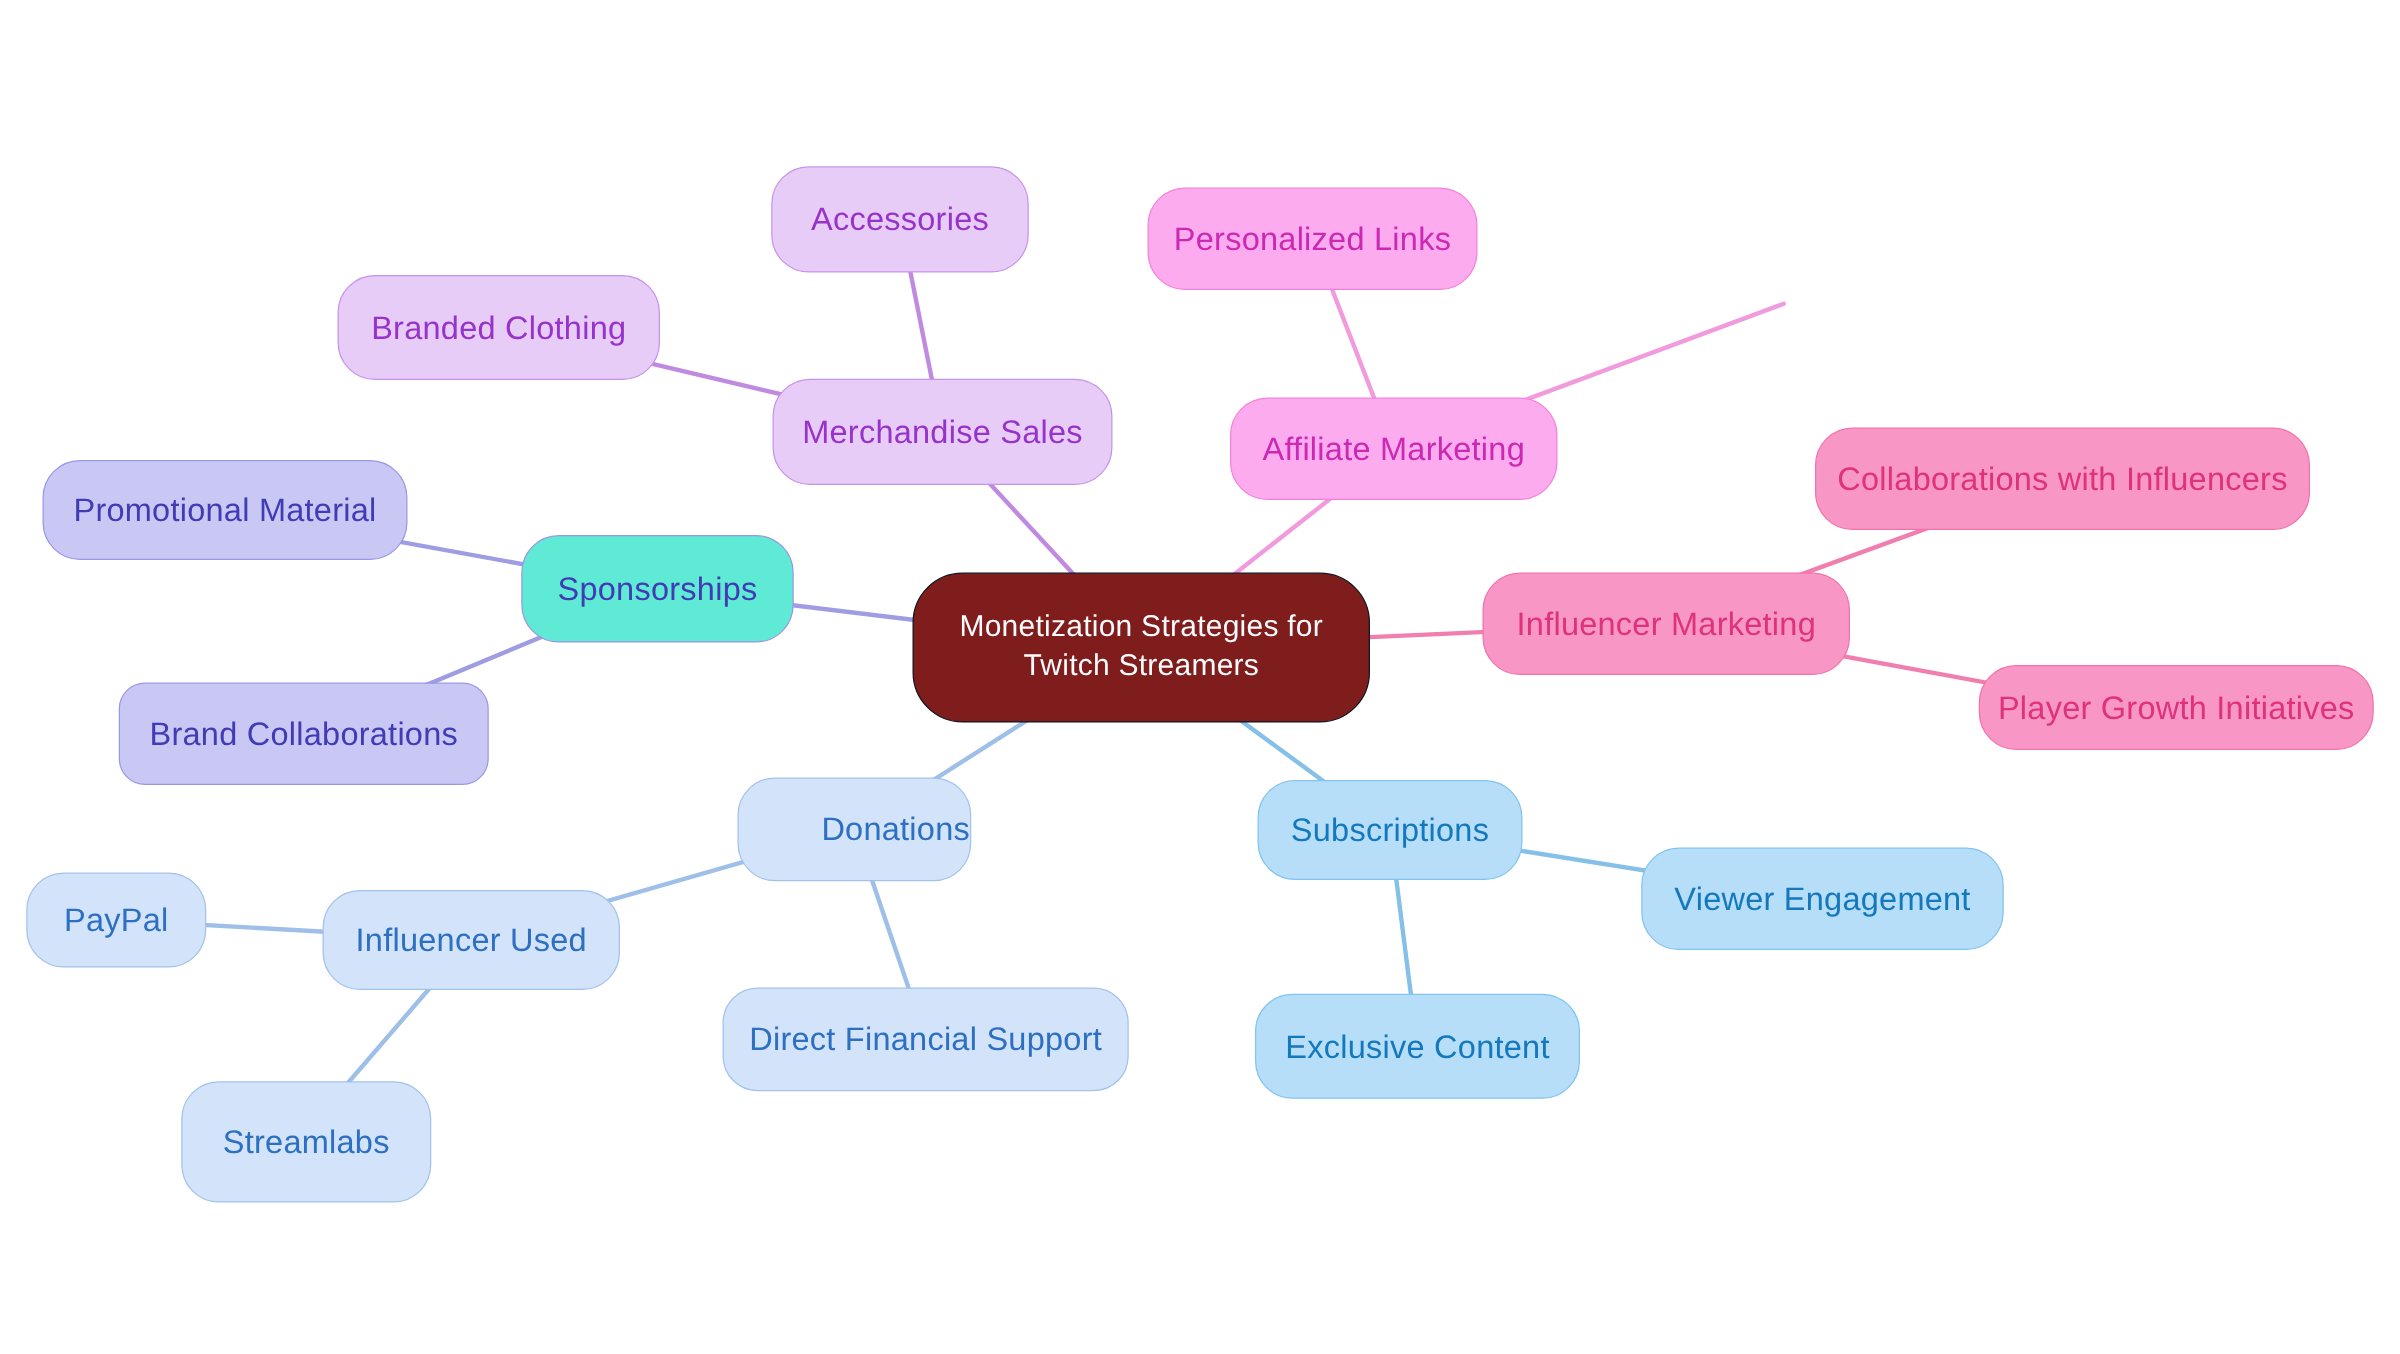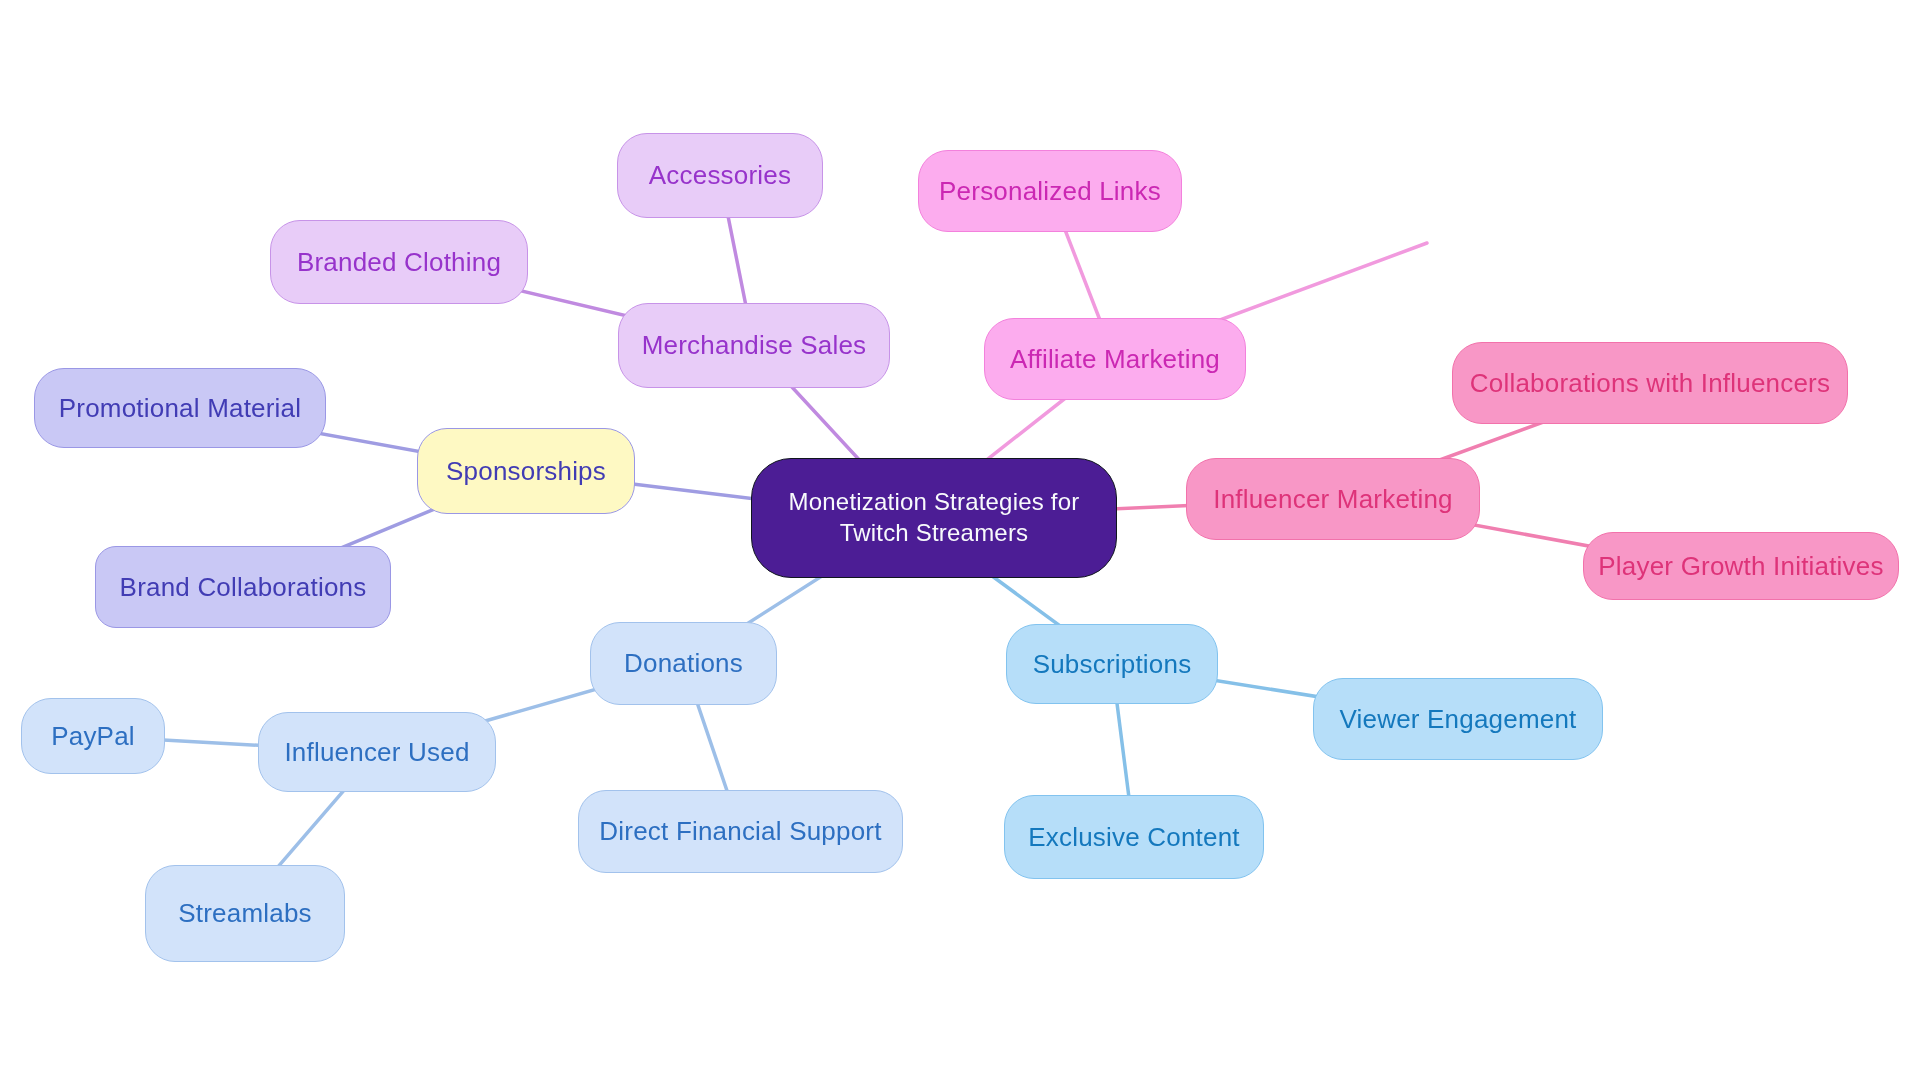--- a/index.html
+++ b/index.html
@@ -92,21 +92,21 @@
     <line x1="913" y1="518" x2="684" y2="664" stroke="#9dbfe8"></line>
     <line x1="684" y1="664" x2="377" y2="752" stroke="#9dbfe8"></line>
     <line x1="684" y1="664" x2="741" y2="832" stroke="#9dbfe8"></line>
     <line x1="377" y1="752" x2="93" y2="736" stroke="#9dbfe8"></line>
     <line x1="377" y1="752" x2="245" y2="905" stroke="#9dbfe8"></line>
     <line x1="913" y1="518" x2="1112" y2="664" stroke="#85c0e8"></line>
     <line x1="1112" y1="664" x2="1458" y2="719" stroke="#85c0e8"></line>
     <line x1="1112" y1="664" x2="1134" y2="837" stroke="#85c0e8"></line>
   </svg>
 
-  <div class="node" id="n-center" style="background: #4c1d95; border-color: rgb(16, 21, 30); color: rgb(248, 250, 252); margin-left: 21px;">
+  <div class="node" id="n-center" style="background: #7f1d1d; border-color: rgb(16, 21, 30); color: rgb(248, 250, 252);">
     <span class="label">Monetization Strategies for Twitch Streamers</span>
   </div>
 
   <div class="node" id="n-merchandise-sales" style="background: rgb(232, 204, 248); border-color: rgb(199, 147, 232); color: rgb(151, 51, 203);">
     <span class="label">Merchandise Sales</span>
   </div>
   <div class="node" id="n-accessories" style="background: rgb(232, 204, 248); border-color: rgb(199, 147, 232); color: rgb(151, 51, 203);">
     <span class="label">Accessories</span>
   </div>
   <div class="node" id="n-branded-clothing" style="background: rgb(232, 204, 248); border-color: rgb(199, 147, 232); color: rgb(151, 51, 203);">
@@ -123,31 +123,31 @@
   <div class="node" id="n-influencer-marketing" style="background: rgb(248, 151, 198); border-color: rgb(242, 114, 171); color: rgb(222, 51, 121);">
     <span class="label">Influencer Marketing</span>
   </div>
   <div class="node" id="n-collaborations-with-influencers" style="background: rgb(248, 151, 198); border-color: rgb(242, 114, 171); color: rgb(222, 51, 121);">
     <span class="label">Collaborations with Influencers</span>
   </div>
   <div class="node" id="n-player-growth-initiatives" style="background: rgb(248, 151, 198); border-color: rgb(242, 114, 171); color: rgb(222, 51, 121);">
     <span class="label">Player Growth Initiatives</span>
   </div>
 
-  <div class="node" id="n-sponsorships" style="background: #fef9c3; border-color: rgb(154, 151, 229); color: rgb(65, 60, 180);">
+  <div class="node" id="n-sponsorships" style="background: #5eead4; border-color: rgb(154, 151, 229); color: rgb(65, 60, 180);">
     <span class="label">Sponsorships</span>
   </div>
   <div class="node" id="n-promotional-material" style="background: rgb(201, 200, 245); border-color: rgb(154, 151, 229); color: rgb(65, 60, 180);">
     <span class="label">Promotional Material</span>
   </div>
   <div class="node" id="n-brand-collaborations" style="background: rgb(201, 200, 245); border-color: rgb(154, 151, 229); color: rgb(65, 60, 180);">
     <span class="label">Brand Collaborations</span>
   </div>
 
-  <div class="node" id="n-donations" style="background: rgb(210, 227, 250); border-color: rgb(162, 194, 236); color: rgb(45, 111, 193);">
+  <div class="node" id="n-donations" style="background: rgb(210, 227, 250); border-color: rgb(162, 194, 236); color: rgb(45, 111, 193); justify-content: flex-end;">
     <span class="label">Donations</span>
   </div>
   <div class="node" id="n-platforms-used" style="background: rgb(210, 227, 250); border-color: rgb(162, 194, 236); color: rgb(45, 111, 193);">
     <span class="label">Influencer Used</span>
   </div>
   <div class="node" id="n-paypal" style="background: rgb(210, 227, 250); border-color: rgb(162, 194, 236); color: rgb(45, 111, 193);">
     <span class="label">PayPal</span>
   </div>
   <div class="node" id="n-streamlabs" style="background: rgb(210, 227, 250); border-color: rgb(162, 194, 236); color: rgb(45, 111, 193);">
     <span class="label">Streamlabs</span>

